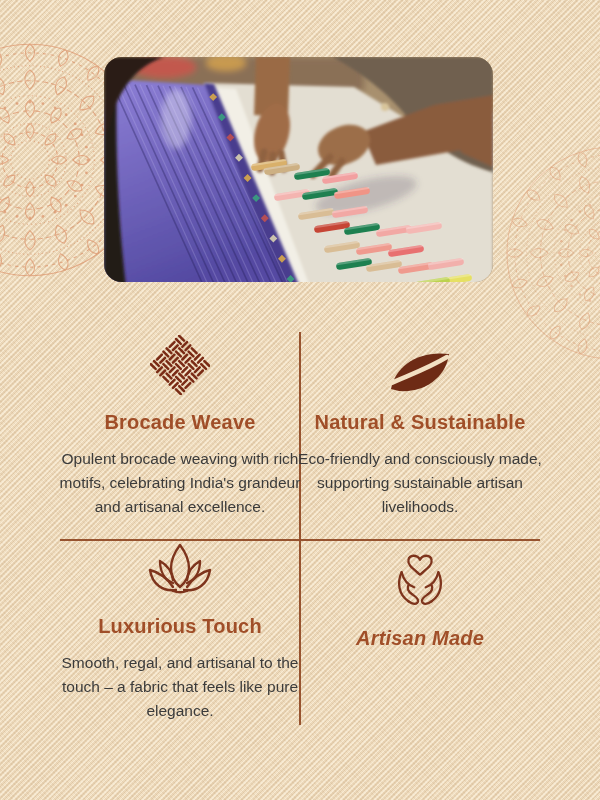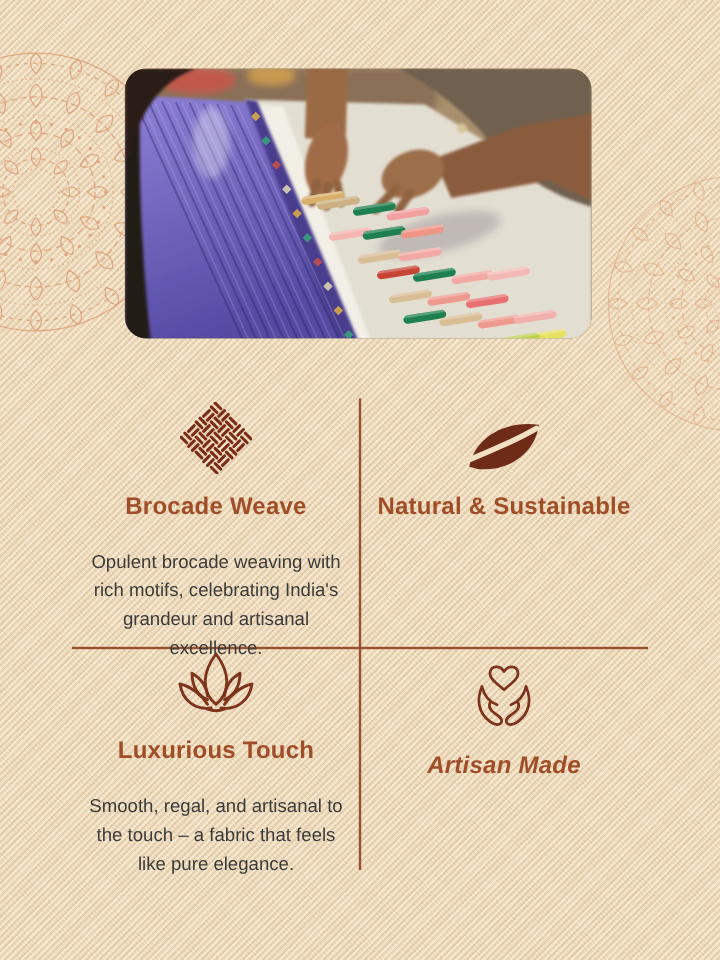--- a/index.html
+++ b/index.html
@@ -36,21 +36,21 @@
   .cell-tr{left:298px;top:333px;justify-content:space-between;}
   .cell-bl{left:58px;top:539px;}
   .cell-br{left:298px;top:551px;font-style:italic;}
   .icon-box{height:62px;display:flex;align-items:flex-end;justify-content:center;margin-bottom:14px;}
   .cell-bl .icon-box,.cell-br .icon-box{height:58px;margin-bottom:16px;}
   .feature-title{
     margin:0 0 12px;font-size:20px;font-weight:700;color:#a04e28;
     letter-spacing:0.2px;line-height:26px;
   }
   .feature-desc{
-    margin:10px;font-size:15.5px;line-height:24px;color:#3b3b3b;
+    margin:0;font-size:15.5px;line-height:24px;color:#3b3b3b;
   }
 </style>
 </head>
 <body>
 
 <svg class="mandala mandala-left" width="240" height="240" viewBox="-112 -112 224 224" id="mandala-left">
     <circle cx="0" cy="0" r="18" fill="none" stroke="#DB8A60" stroke-width="1" stroke-dasharray="1 3"></circle>
     <circle cx="0" cy="0" r="26" fill="none" stroke="#DB8A60" stroke-width="1" stroke-dasharray="4 3"></circle>
     <circle cx="0" cy="0" r="34" fill="none" stroke="#DB8A60" stroke-width="1" stroke-dasharray="1 2.5"></circle>
     <circle cx="0" cy="0" r="46" fill="none" stroke="#DB8A60" stroke-width="1" stroke-dasharray="6 4"></circle>
@@ -444,20 +444,21 @@
 </div>
 
 <div class="cell cell-tr">
   <div class="icon-box">
     <svg width="66" height="48" viewBox="0 0 66 48">
       <path d="M4 42 C8 19 32 3 62 7 C60 26 42 46 12 44 Z" fill="#6e2b15"></path>
       <path d="M2 37 C22 28 40 22 60 10" stroke="#f2e0c3" stroke-width="4.5" fill="none" stroke-linecap="round"></path>
     </svg>
   </div>
   <h3 class="feature-title">Natural &amp; Sustainable</h3>
+  <p class="feature-desc">Eco-friendly and consciously made, supporting sustainable artisan livelihoods.</p>
 </div>
 
 <div class="cell cell-bl">
   <div class="icon-box">
     <svg width="64" height="56" viewBox="0 0 64 56" fill="none" stroke="#7e341c" stroke-width="2.4" stroke-linecap="round" stroke-linejoin="round">
       <path d="M32 4 C38 12 41 20 41 27 C41 36 37 42 32 46 C27 42 23 36 23 27 C23 20 26 12 32 4 Z"></path>
       <path d="M25 42 C17 39 12 31 12 20 C19 24 24 31 25 39"></path>
       <path d="M39 42 C47 39 52 31 52 20 C45 24 40 31 39 39"></path>
       <path d="M28 49 C15 51 4 43 2 29 C11 31 20 38 25 46"></path>
       <path d="M36 49 C49 51 60 43 62 29 C53 31 44 38 39 46"></path>

